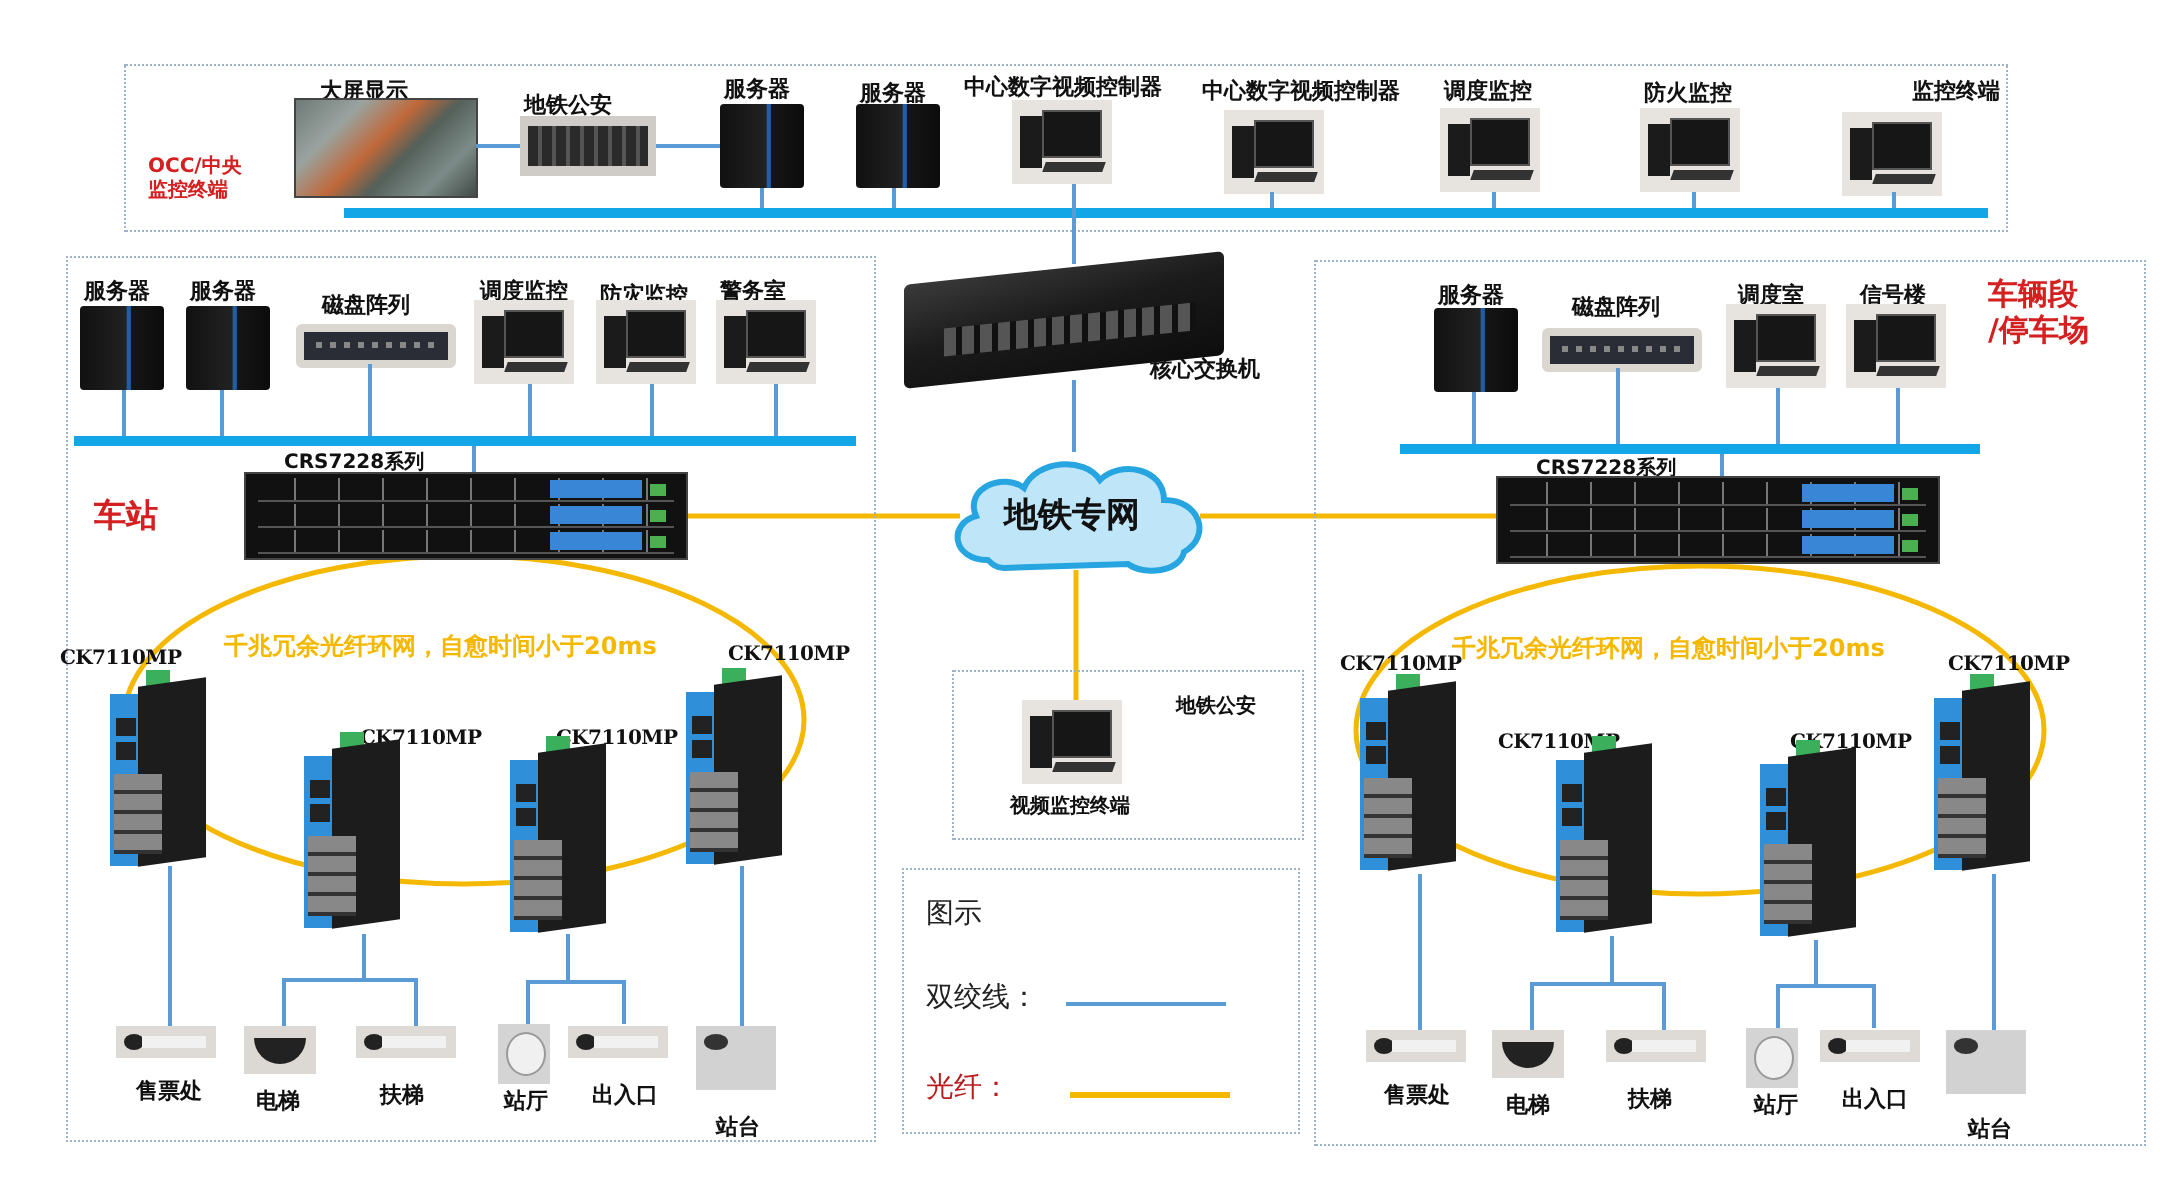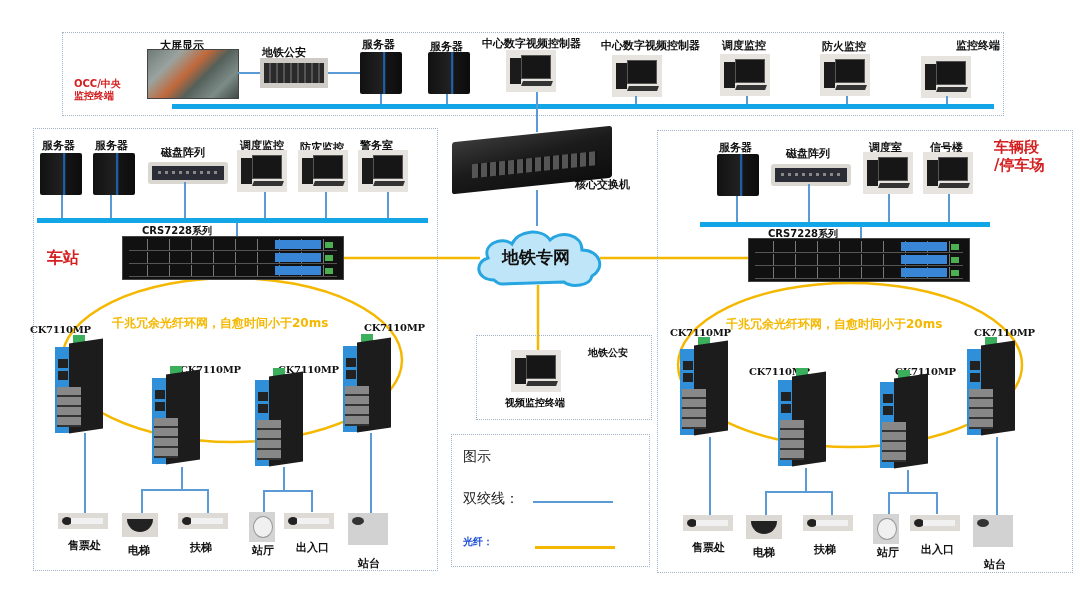--- a/index.html
+++ b/index.html
@@ -267,21 +267,21 @@
     <div class="tower"></div>
     <div class="monitor"></div>
     <div class="kbd"></div>
   </div>
 <div class="lbl" style="left:505px;top:396px;font-size:10px;">视频监控终端</div>
 
 <div class="box" style="left:451px;top:434px;width:197px;height:131px;"></div>
 <div class="abs" style="left:463px;top:448px;font-size:14px;color:#222;">图示</div>
 <div class="abs" style="left:463px;top:490px;font-size:14px;color:#222;">双绞线：</div>
 <div class="abs" style="left:533px;top:501px;width:80px;height:2px;background:#5b9bd5;"></div>
-<div class="abs" style="left:463px;top:535px;font-size:10px;color:#1d4ed8;font-weight:bold;">光纤：</div>
+<div class="abs" style="left:463px;top:535px;font-size:14px;color:#b91c1c;">光纤：</div>
 <div class="abs" style="left:535px;top:546px;width:80px;height:3px;background:#f5b800;"></div>
 
 <div class="box" style="left:657px;top:130px;width:414px;height:441px;"></div>
 <div class="lbl red" style="left:994px;top:138px;font-size:15px;line-height:18px;">
   <div>车辆段</div>
   <div>/停车场</div>
 </div>
 <div class="bus" style="left:700px;top:222px;width:290px;"></div>
 
 <div class="lbl" style="left:719px;top:140px;">服务器</div>

